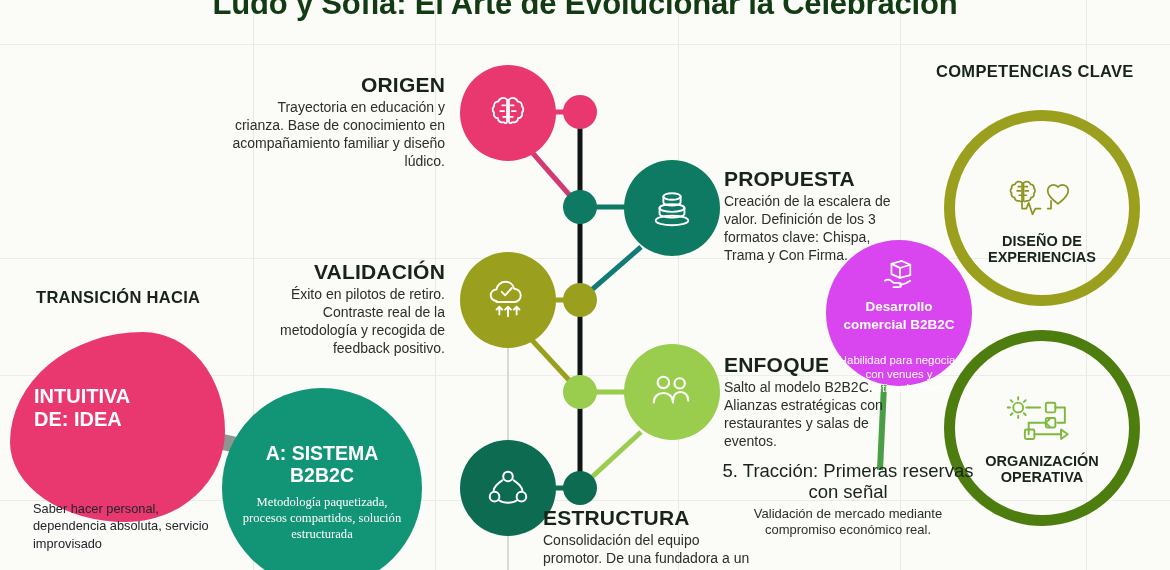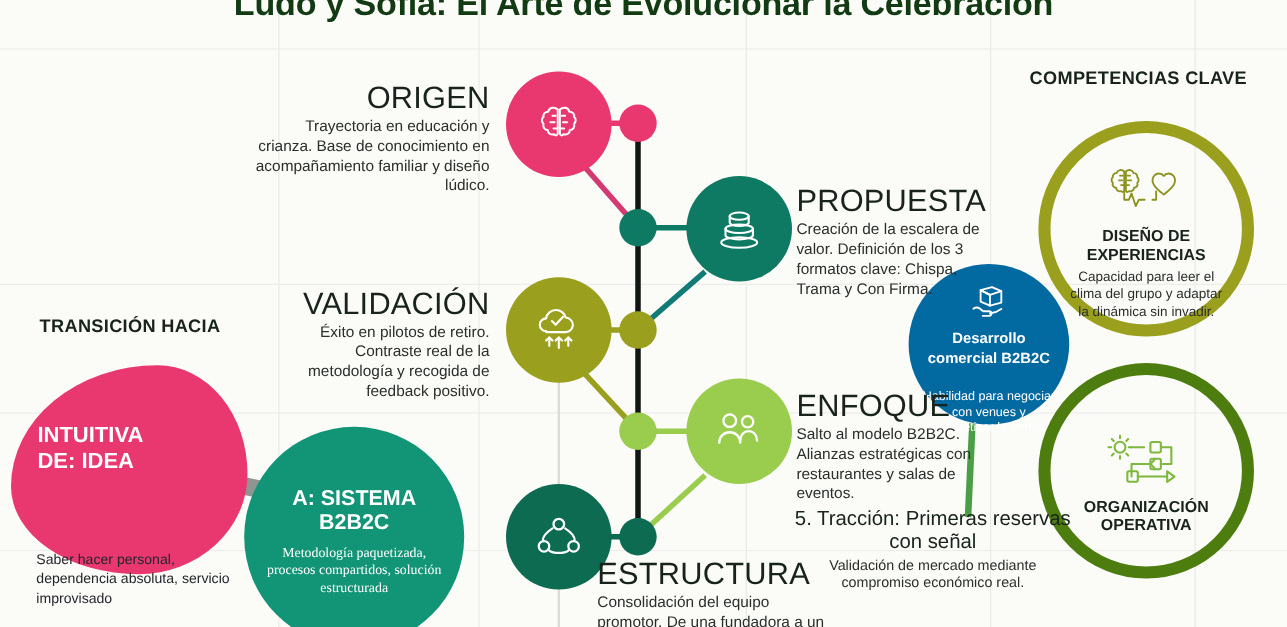--- a/index.html
+++ b/index.html
@@ -30,21 +30,21 @@
   .tl-circle {
     position:absolute; border-radius:50%;
     display:flex; align-items:center; justify-content:center;
     z-index:12;
   }
   .tl-circle svg { display:block; }
 
   
   .tl-text { position:absolute; z-index:14; }
   .tl-text h3 {
-    font-size:28px; font-weight:normal; color:#17231b;
+    font-size:21px; font-weight:bold; color:#17231b;
     letter-spacing:0.2px; line-height:1.05;
   }
   .tl-text p {
     font-size:14px; color:#2a2f2c; line-height:1.28; margin-top:3px;
   }
   .ta-right { text-align:right; }
   .ta-left  { text-align:left; }
 
   
   .section-head {
@@ -78,21 +78,21 @@
   
   .ring {
     position:absolute; border-radius:50%;
     display:flex; flex-direction:column; align-items:center; justify-content:center;
     text-align:center; z-index:11;
   }
   .ring .rtitle { font-size:14.5px; font-weight:bold; color:#17231b; line-height:1.12; }
   .ring .rbody  { font-size:12.3px; color:#2a2f2c; line-height:1.3; margin-top:4px; }
   #desarrollo {
     position:absolute; left:826px; top:240px; width:146px; height:146px;
-    border-radius:50%; background:#0369a1; z-index:13;
+    border-radius:50%; background:#d946ef; z-index:13;
     display:flex; flex-direction:column; align-items:center; justify-content:flex-start;
     padding-top:20px; color:#fff; text-align:center;
   }
   #desarrollo .dtitle { font-size:13.5px; font-weight:bold; line-height:1.14; margin-top:3px; }
   #desarrollo .dbody  { font-size:11.4px; line-height:1.24; margin-top:20px; padding:0 12px; }
 
   
   #traccion { position:absolute; left:718px; top:460px; width:260px; text-align:center; z-index:20; }
   #traccion .t1 { font-size:18.5px; font-weight:normal; color:#17231b; line-height:1.15; }
   #traccion .t2 { font-size:13px; color:#2a2f2c; line-height:1.3; margin-top:3px; }
@@ -254,21 +254,20 @@
     <svg width="78" height="46" viewBox="0 0 82 48" fill="none" stroke="#8d9320" stroke-width="1.8" stroke-linecap="round" stroke-linejoin="round">
       <path d="M20 6c-2.4-2.4-6.5-1.6-7.3 1.6-2.4 0-4 1.6-3.6 4-1.6 1.2-1.6 4 0 5.2-.8 2.4.8 4.8 3.2 4.8 0 2.4 2.4 4 4.8 3.2 1.2 1.2 2.9 1.2 2.9-.8V6z"></path>
       <path d="M21.6 6c2.4-2.4 6.5-1.6 7.3 1.6 2.4 0 4 1.6 3.6 4 1.6 1.2 1.6 4 0 5.2.8 2.4-.8 4.8-3.2 4.8 0 2.4-2.4 4-4.8 3.2-1.2 1.2-2.9 1.2-2.9-.8V6z"></path>
       <path d="M16 10h2.5M15 14.5h3.2M17 19h2.4M25.6 10h-2.5M26.6 14.5h-3.2M24.6 19h-2.4"></path>
       <path d="M56 26.5c-2.7-2.3-9-6-9-12.1 0-3.8 3-6.4 6.2-6.4 1.9 0 3.6 1 4.6 2.4 1-1.4 2.7-2.4 4.6-2.4 3.2 0 6.2 2.6 6.2 6.4 0 6.1-6.3 9.8-9 12.1l-1.8 1.6-1.8-1.6z"></path>
       <path d="M20 25v8M20 33h4.5l2.5-6 4 12 3-6h5.5M47 33h3.5V25"></path>
     </svg>
   </span>
   <div class="rtitle">DISEÑO DE</div>
   <div class="rtitle">EXPERIENCIAS</div>
-  <div class="rbody" style="padding:0 13px;">Capacidad para leer el clima del grupo y adaptar la dinámica sin invadir.</div>
 </div>
 
 <div class="ring" style="left:944px; top:330px; width:196px; height:196px; border:11px solid #4d7c0f; background:transparent; padding-top:24px;">
   <span style="display:block; margin-bottom:6px;">
     <svg width="80" height="48" viewBox="0 0 84 50" fill="none" stroke="#7fb83f" stroke-width="2" stroke-linecap="round" stroke-linejoin="round">
       <circle cx="17" cy="13" r="5.2"></circle>
       <path d="M17 4.5v-2.5M17 24v-2.5M25.5 13h2.5M6 13H8.5M23 7l1.8-1.8M9.2 20.8 11 19M23 19l1.8 1.8M9.2 5.2 11 7"></path>
       <rect x="46" y="8" width="10" height="10" rx="1.6"></rect>
       <rect x="46" y="24" width="10" height="10" rx="1.6"></rect>
       <rect x="24" y="36" width="10" height="10" rx="1.6"></rect>

